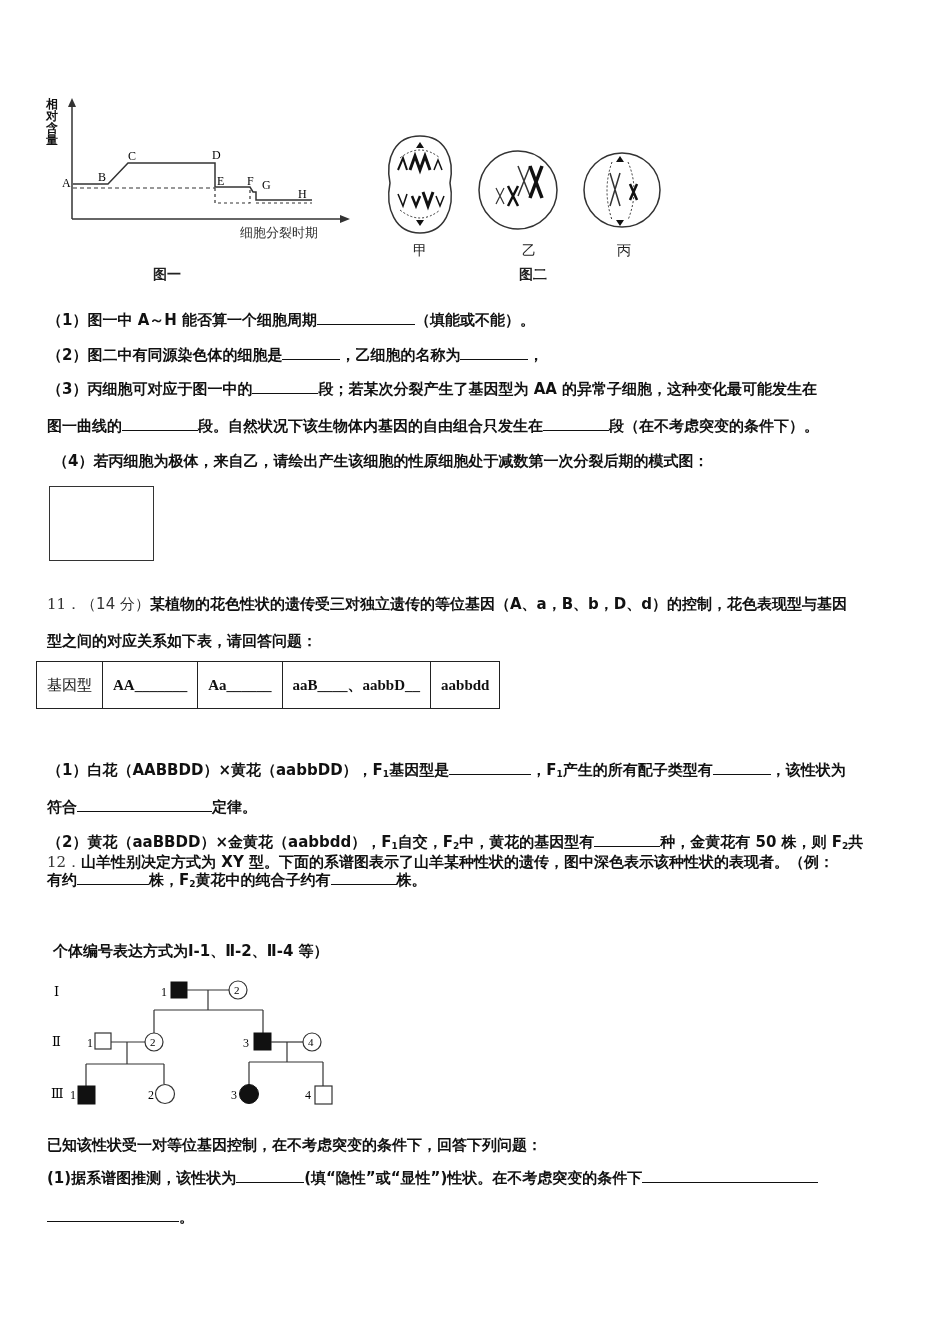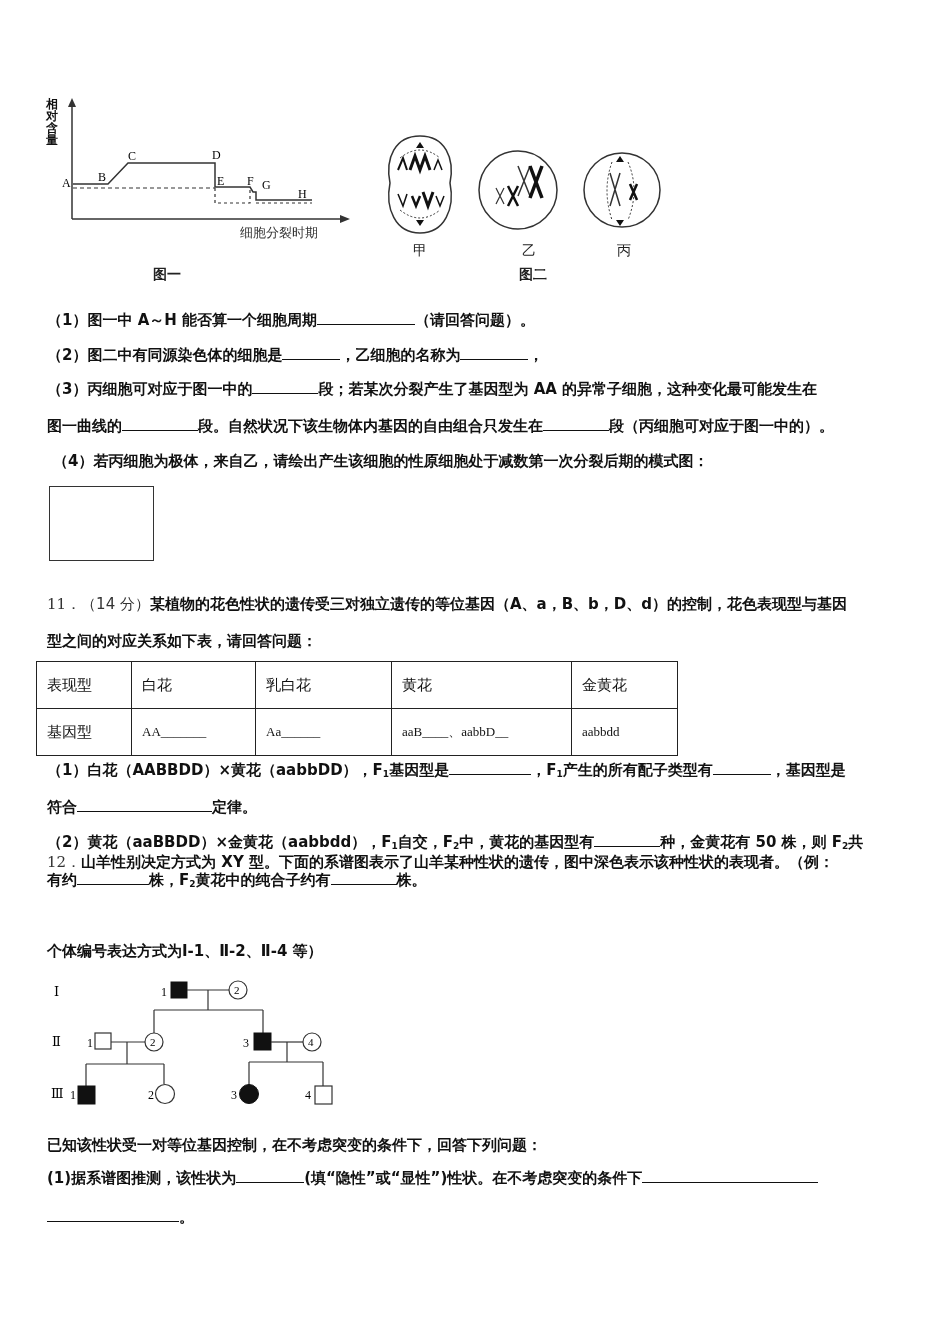--- a/index.html
+++ b/index.html
@@ -39,21 +39,21 @@
     top: 661px;
     border-collapse: collapse;
     font-size: 15px;
   }
   table.gene td {
     border: 1.5px solid #222;
     height: 47px;
     padding: 0 10px;
     vertical-align: middle;
   }
-  table.gene td.bold { font-weight: normal; font-family: "Liberation Serif", "DejaVu Serif", serif; font-size: 13px; }
+  table.gene td.bold { font-weight: bold; font-family: "Liberation Serif", "DejaVu Serif", serif; font-size: 15px; }
   .answer-box {
     position: absolute;
     left: 49px;
     top: 486px;
     width: 105px;
     height: 75px;
     border: 1.5px solid #333;
   }
   sub { font-size: 9px; vertical-align: -2px; }
 </style>
@@ -141,79 +141,72 @@
       <path d="M250,56 L257,72 M257,56 L250,72" stroke="#111" stroke-width="2.5" fill="none"></path>
     </g>
   </svg>
   <div class="fig-label" style="left:413px;top:242px;font-weight:normal;">甲</div>
   <div class="fig-label" style="left:522px;top:242px;font-weight:normal;">乙</div>
   <div class="fig-label" style="left:617px;top:242px;font-weight:normal;">丙</div>
   <div class="fig-label" style="left:519px;top:266px;">图二</div>
 </div>
 
 <div class="line" style="top:310px;">
-  <span>（1）图一中 A～H 能否算一个细胞周期</span><span class="blank" style="width:98px;"></span><span>（请回答问题）。</span>
+  <span>（1）图一中 A～H 能否算一个细胞周期</span><span class="blank" style="width:98px;"></span><span>（填能或不能）。</span>
 </div>
 <div class="line" style="top:345px;">
   <span>（2）图二中有同源染色体的细胞是</span><span class="blank" style="width:58px;"></span><span>，乙细胞的名称为</span><span class="blank" style="width:68px;"></span><span>，</span>
 </div>
 <div class="line" style="top:379px;">
   <span>（3）丙细胞可对应于图一中的</span><span class="blank" style="width:66px;"></span><span>段；若某次分裂产生了基因型为 AA 的异常子细胞，这种变化最可能发生在</span>
 </div>
 <div class="line" style="top:416px;">
-  <span>图一曲线的</span><span class="blank" style="width:76px;"></span><span>段。自然状况下该生物体内基因的自由组合只发生在</span><span class="blank" style="width:66px;"></span><span>段（丙细胞可对应于图一中的）。</span>
+  <span>图一曲线的</span><span class="blank" style="width:76px;"></span><span>段。自然状况下该生物体内基因的自由组合只发生在</span><span class="blank" style="width:66px;"></span><span>段（在不考虑突变的条件下）。</span>
 </div>
 <div class="line" style="top:451px;margin-left:6px;">
   <span>（4）若丙细胞为极体，来自乙，请绘出产生该细胞的性原细胞处于减数第一次分裂后期的模式图：</span>
 </div>
 <div class="answer-box"></div>
 
 <div class="line" style="top:594px;left:47px;">
   <span class="serif" style="font-weight:normal;color:#333;">11．</span><span style="font-weight:normal;color:#333;margin-top:31px;">（14 分）</span><span>某植物的花色性状的遗传受三对独立遗传的等位基因（A、a，B、b，D、d）的控制，花色表现型与基因</span>
 </div>
 <div class="line" style="top:631px;text-align:center;">
   <span>型之间的对应关系如下表，请回答问题：</span>
 </div>
 
 <table class="gene">
   <tbody>
-      <tr>
-    <td style="width:95px;">表现型</td>
-    <td style="width:124px;">白花</td>
-    <td style="width:136px;">乳白花</td>
-    <td style="width:180px;">黄花</td>
-    <td style="width:106px;">金黄花</td>
-  </tr>
   <tr>
     <td>基因型</td>
     <td class="bold">AA_______</td>
     <td class="bold">Aa______</td>
     <td class="bold">aaB____、aabbD__</td>
     <td class="bold">aabbdd</td>
   </tr>
 </tbody>
   </table>
 
 <div class="line" style="top:760px;">
-  <span>（1）白花（AABBDD）×黄花（aabbDD），F</span><sub>1</sub><span>基因型是</span><span class="blank" style="width:82px;"></span><span>，F</span><sub>1</sub><span>产生的所有配子类型有</span><span class="blank" style="width:58px;"></span><span>，基因型是</span>
+  <span>（1）白花（AABBDD）×黄花（aabbDD），F</span><sub>1</sub><span>基因型是</span><span class="blank" style="width:82px;"></span><span>，F</span><sub>1</sub><span>产生的所有配子类型有</span><span class="blank" style="width:58px;"></span><span>，该性状为</span>
 </div>
 <div class="line" style="top:797px;">
   <span>符合</span><span class="blank" style="width:135px;"></span><span>定律。</span>
 </div>
 <div class="line" style="top:832px;">
   <span>（2）黄花（aaBBDD）×金黄花（aabbdd），F</span><sub>1</sub><span>自交，F</span><sub>2</sub><span>中，黄花的基因型有</span><span class="blank" style="width:66px;"></span><span>种，金黄花有 50 株，则 F</span><sub>2</sub><span>共</span>
 </div>
 <div class="line" style="top:870px;">
   <span>有约</span><span class="blank" style="width:72px;"></span><span>株，F</span><sub>2</sub><span>黄花中的纯合子约有</span><span class="blank" style="width:66px;"></span><span>株。</span>
 </div>
 
 <div class="line" style="top:852px;">
   <span class="serif" style="font-weight:normal;color:#333;">12．</span><span>山羊性别决定方式为 XY 型。下面的系谱图表示了山羊某种性状的遗传，图中深色表示该种性状的表现者。（例：</span>
 </div>
-<div class="line" style="top:941px;">
+<div class="line" style="top:941px;margin-left:6px;">
   <span>个体编号表达方式为Ⅰ-1、Ⅱ-2、Ⅱ-4 等）</span>
 </div>
 
 <svg class="abs" style="left:40px;top:972px;" width="320" height="145">
 
   <text x="14" y="24" font-size="13">Ⅰ</text>
   <text x="12" y="74" font-size="13">Ⅱ</text>
   <text x="11" y="126" font-size="13">Ⅲ</text>
 
   <text x="121" y="24" font-size="12">1</text>

